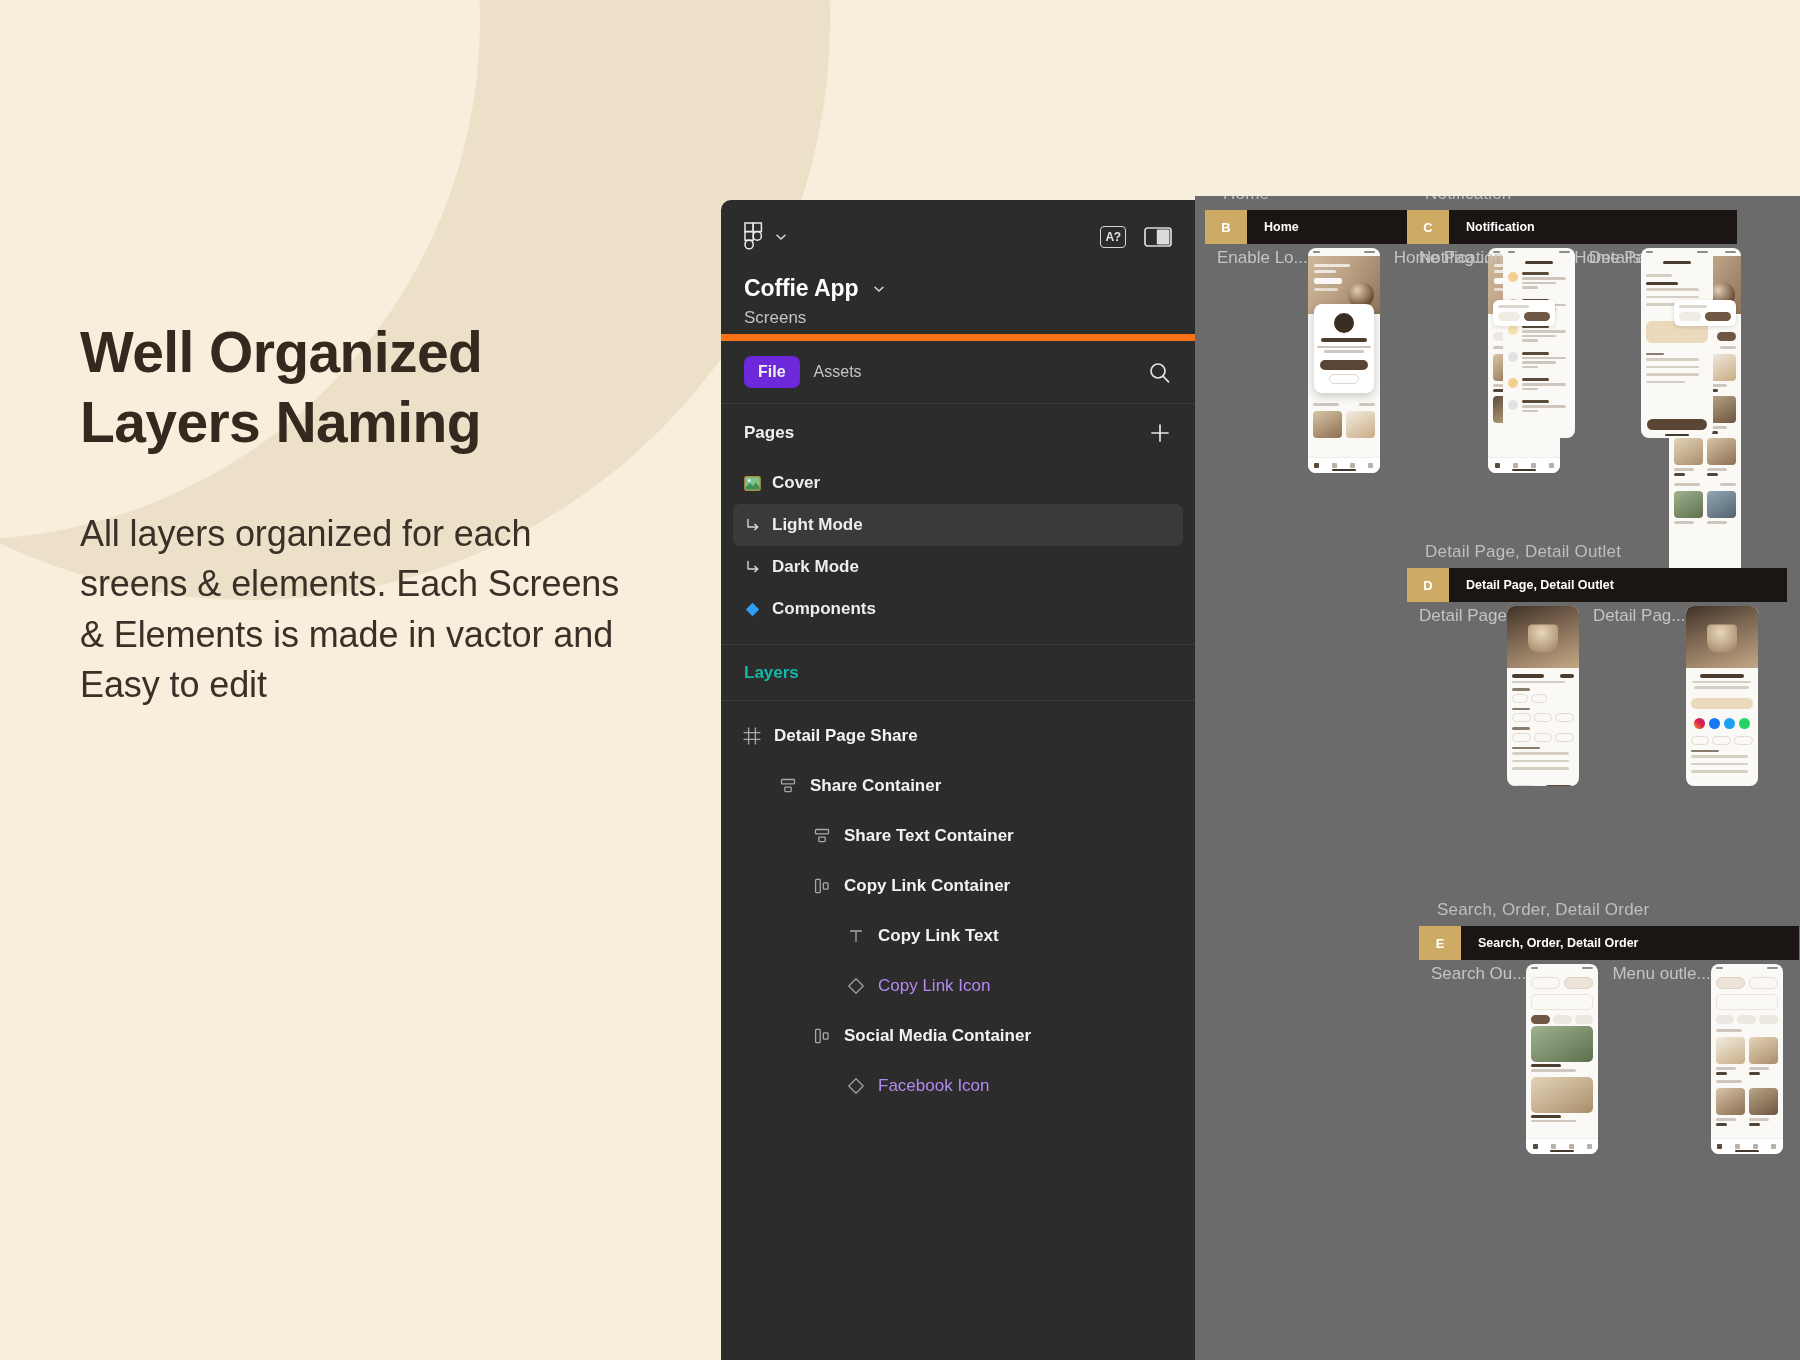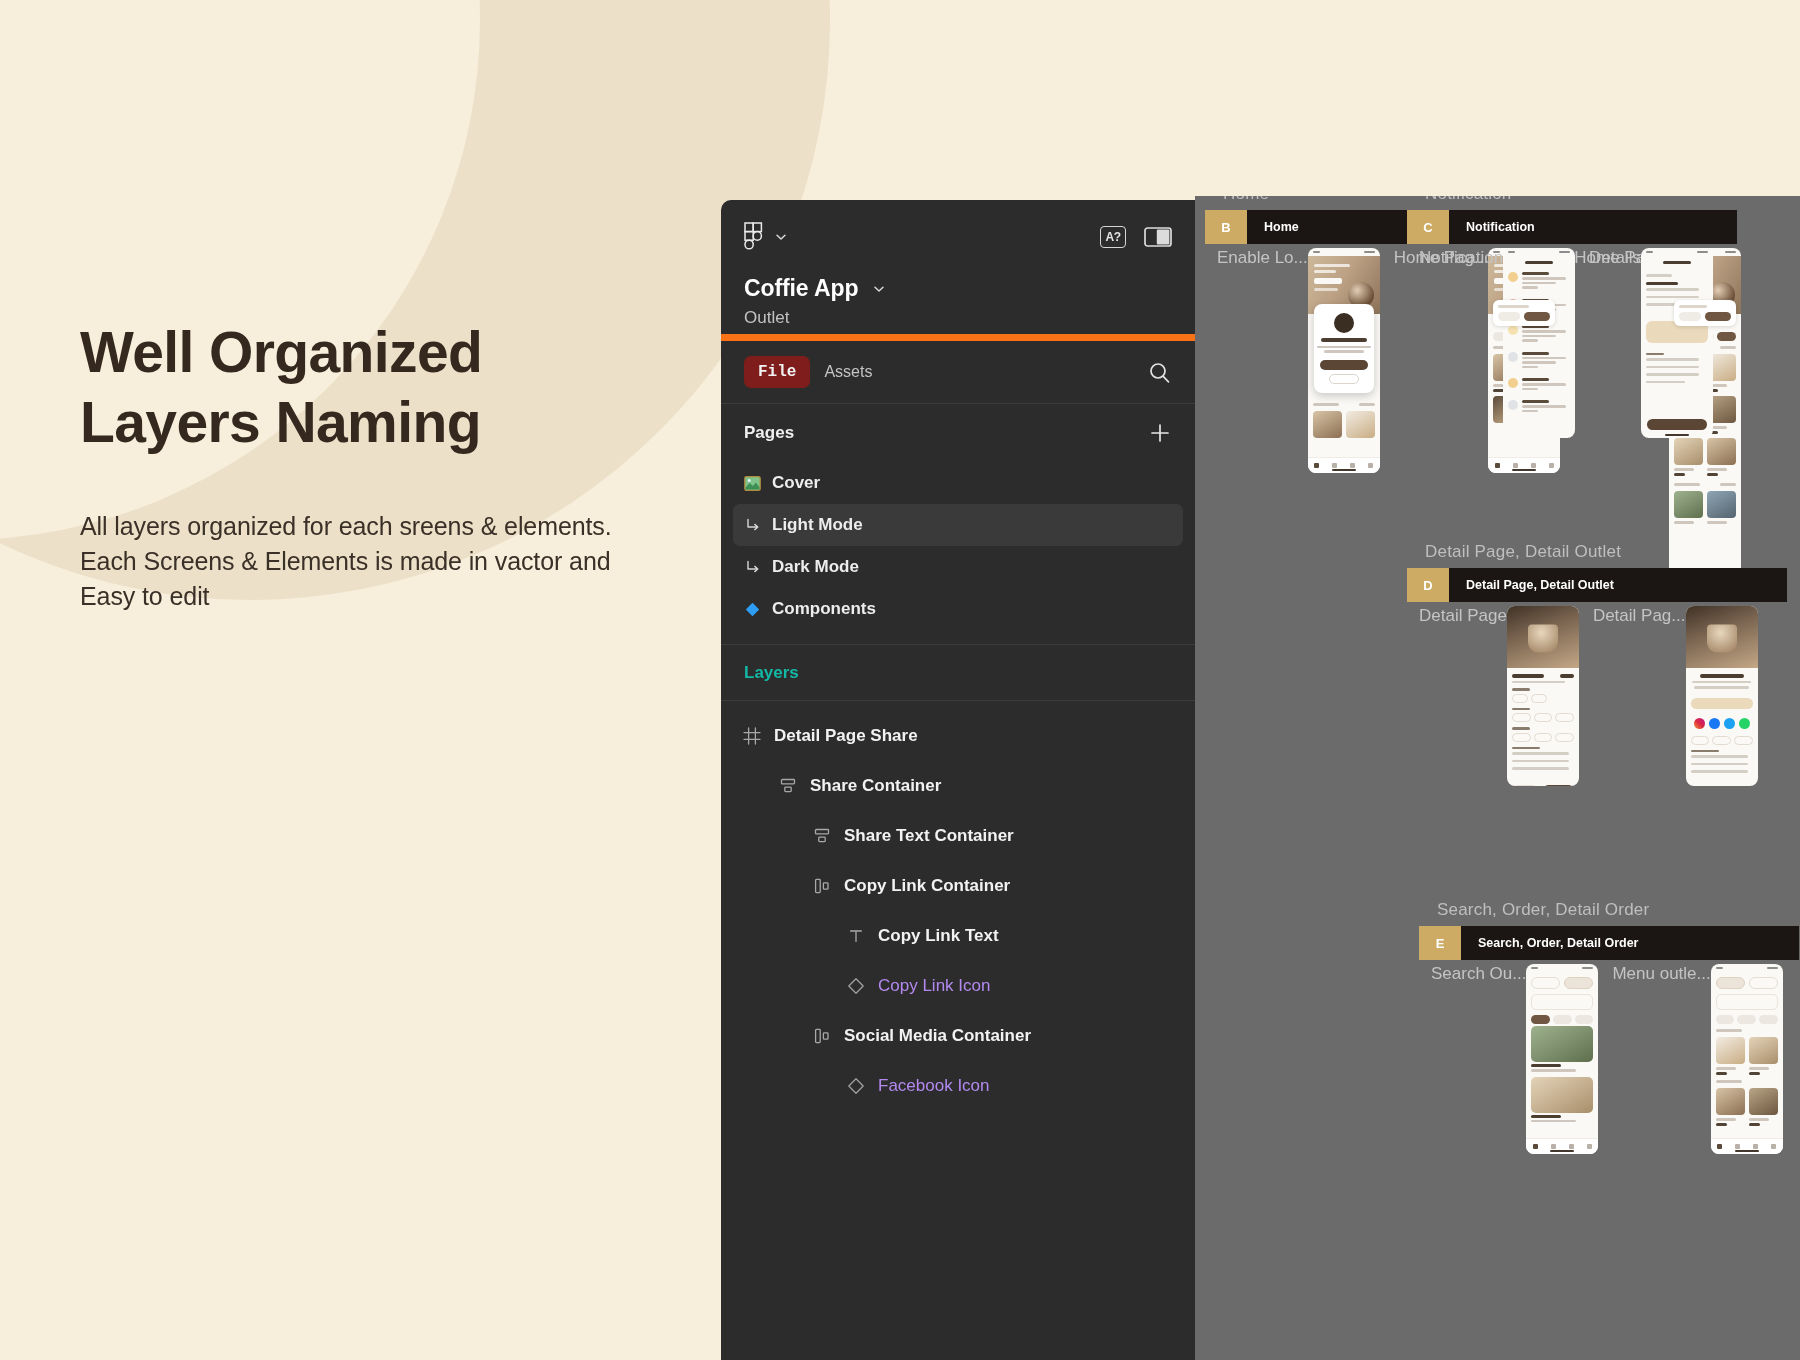--- a/index.html
+++ b/index.html
@@ -51,21 +51,21 @@
   }
   .copy h1 {
     font-size: 57px;
     line-height: 1.22;
     font-weight: 700;
     color: #35291f;
     letter-spacing: -0.6px;
   }
   .copy p {
     margin-top: 52px;
-    font-size: 25px;
+    font-size: 36px;
     line-height: 1.40;
     font-weight: 400;
     color: #3a3027;
     letter-spacing: -0.1px;
   }
 
   
   .canvas {
     position: absolute;
     left: 1195px;
@@ -286,21 +286,21 @@
   .file-sub { margin-top: 6px; font-size: 17px; color: #c2c2c2; font-weight: 400; }
 
   .tabs-row {
     display: flex; align-items: center;
     padding: 12px 23px; border-bottom: 1px solid #3c3c3c; height: 63px;
   }
   .tab {
     font-size: 16px; font-weight: 700; color: #f2f2f2;
     padding: 7px 14px; border-radius: 7px;
   }
-  .tab.active { background: #7f1d1d; font-family: Liberation Mono, monospace; }
+  .tab.active { background: #6d28d9; }
   .tab.inactive { font-weight: 400; color: #c4c4c4; }
   .tabs-spacer { flex: 1; }
 
   .sec-head {
     display: flex; align-items: center; justify-content: space-between;
     padding: 0 23px; height: 58px;
   }
   .sec-head .ttl { font-size: 17px; font-weight: 700; color: #f0f0f0; }
 
   .pages-list { padding: 0 12px 14px 12px; }
@@ -892,21 +892,21 @@
 
     <div class="file-block">
       <div class="file-name-row">
         <span class="file-name">Coffie App</span>
         <span>
           <svg width="14" height="14" viewBox="0 0 14 14">
               <path d="M3 5.3 L7 9 L11 5.3" fill="none" stroke="#d9d9d9" stroke-width="1.5" stroke-linecap="round" stroke-linejoin="round"></path>
             </svg>
         </span>
       </div>
-      <div class="file-sub">Outlet</div>
+      <div class="file-sub">Screens</div>
     </div>
 
     <div class="tabs-row">
       <div class="tab active">File</div>
       <div class="tab inactive">Assets</div>
       <div class="tabs-spacer"></div>
       <span>
         <svg width="25" height="25" viewBox="0 0 25 25">
           <circle cx="11" cy="11" r="7" fill="none" stroke="#e2e2e2" stroke-width="1.7"></circle>
           <path d="M16.2 16.4 L21.5 21.8" stroke="#e2e2e2" stroke-width="1.7" stroke-linecap="round"></path>

